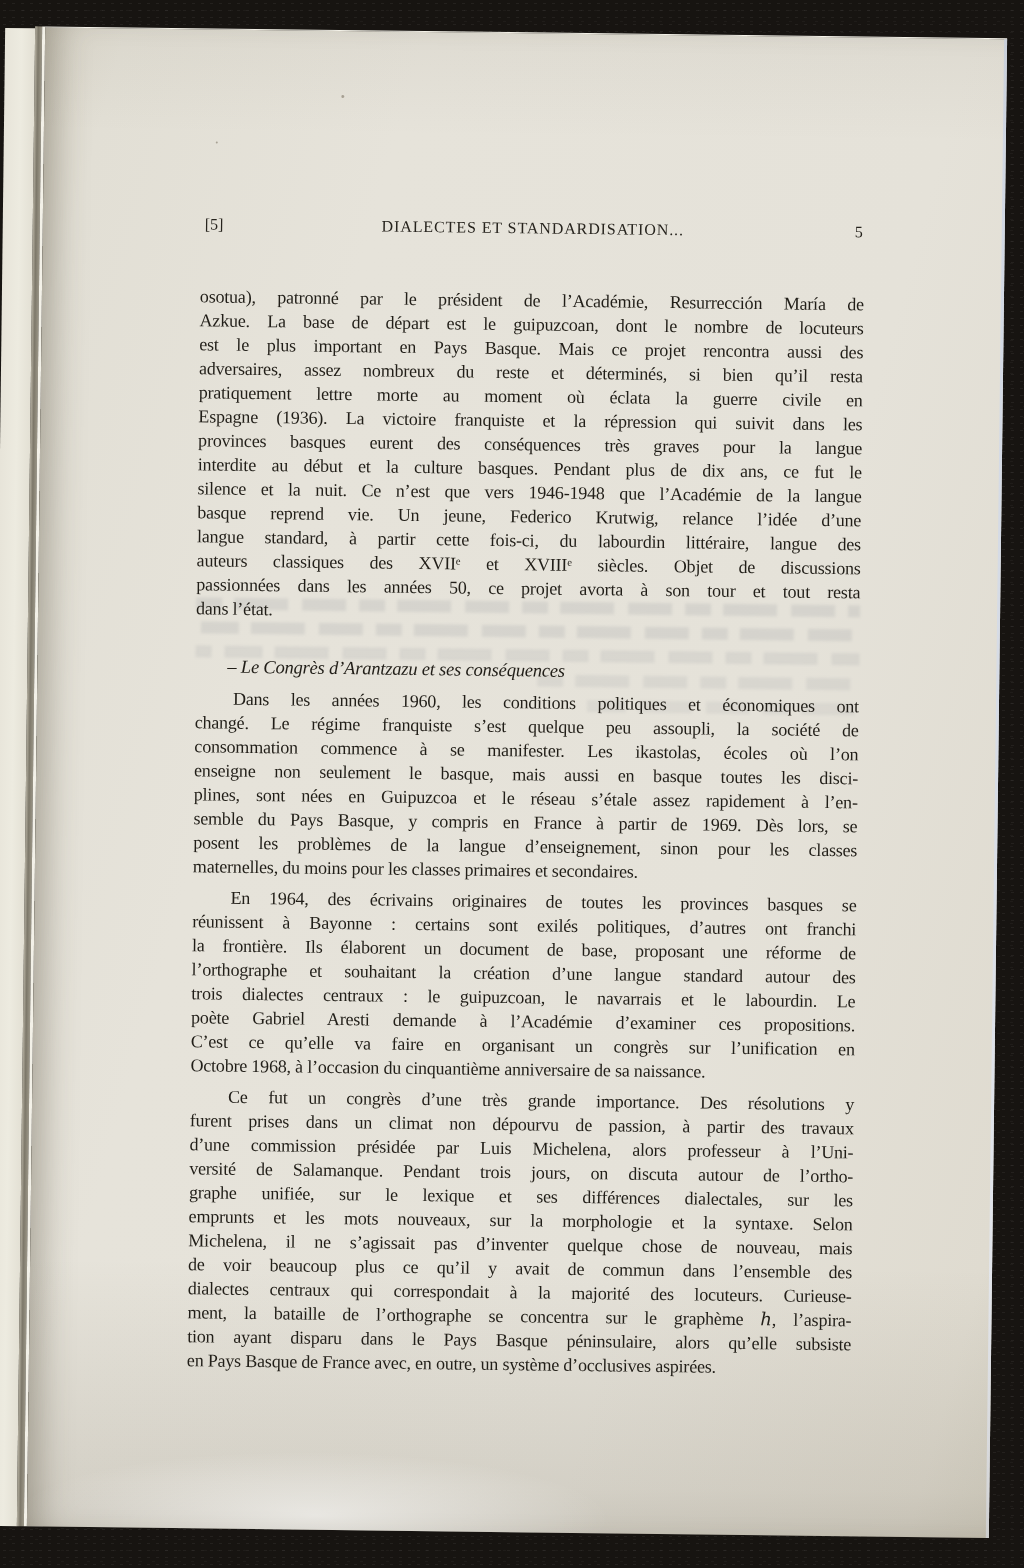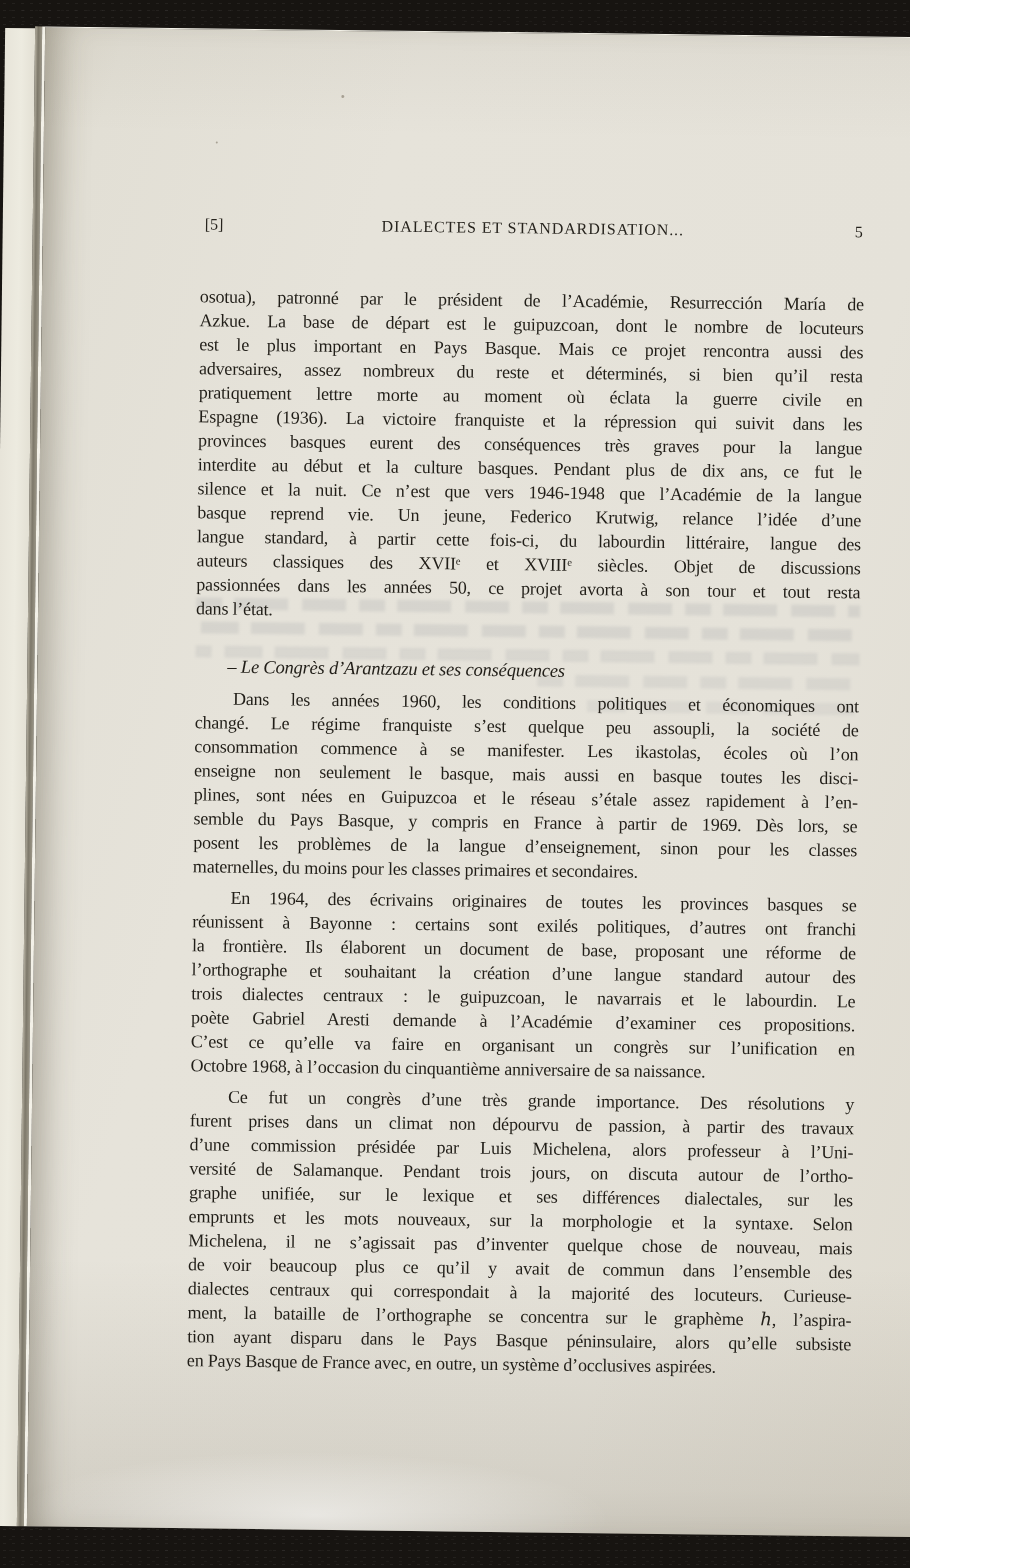--- a/index.html
+++ b/index.html
@@ -1,18 +1,18 @@
 <!DOCTYPE html>
 <html><head>
 <meta charset="utf-8">
 <style>
   html, body { margin: 0; padding: 0; }
   .stage {
     position: relative;
-    width: 910px;
+    width: 1024px;
     height: 1568px;
     overflow: hidden;
     background-color: #171411;
     background-image:
       radial-gradient(rgba(255,255,255,0.055) 1px, transparent 1.2px),
       radial-gradient(rgba(255,255,255,0.035) 1px, transparent 1.2px);
     background-size: 9px 7px, 13px 11px;
     background-position: 0 0, 4px 5px;
     font-family: "Liberation Serif", "DejaVu Serif", serif;
   }

